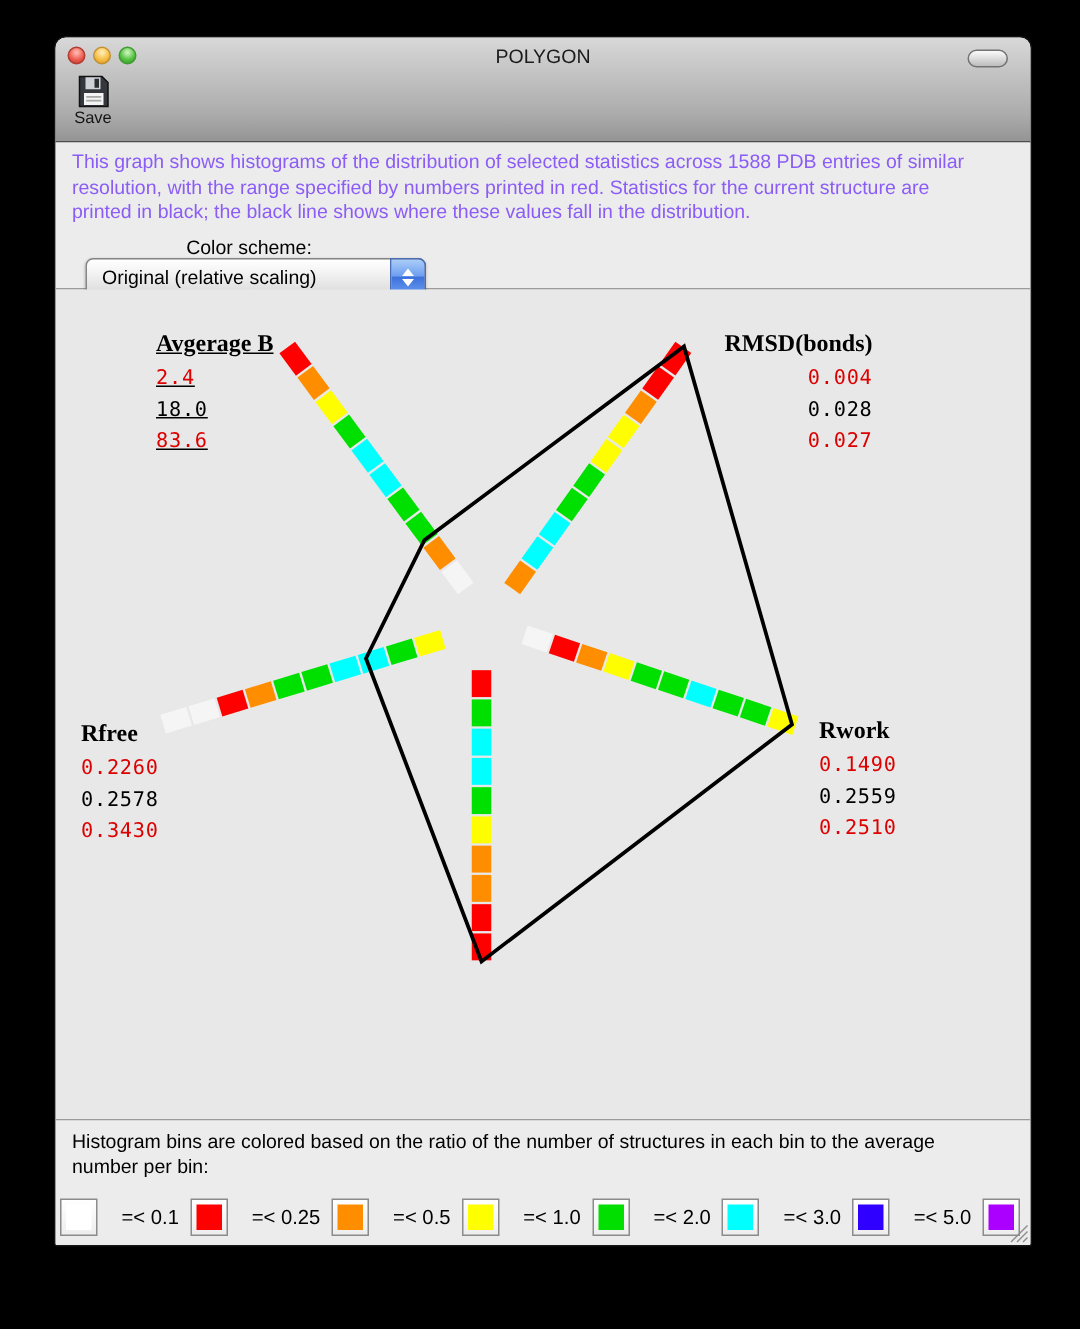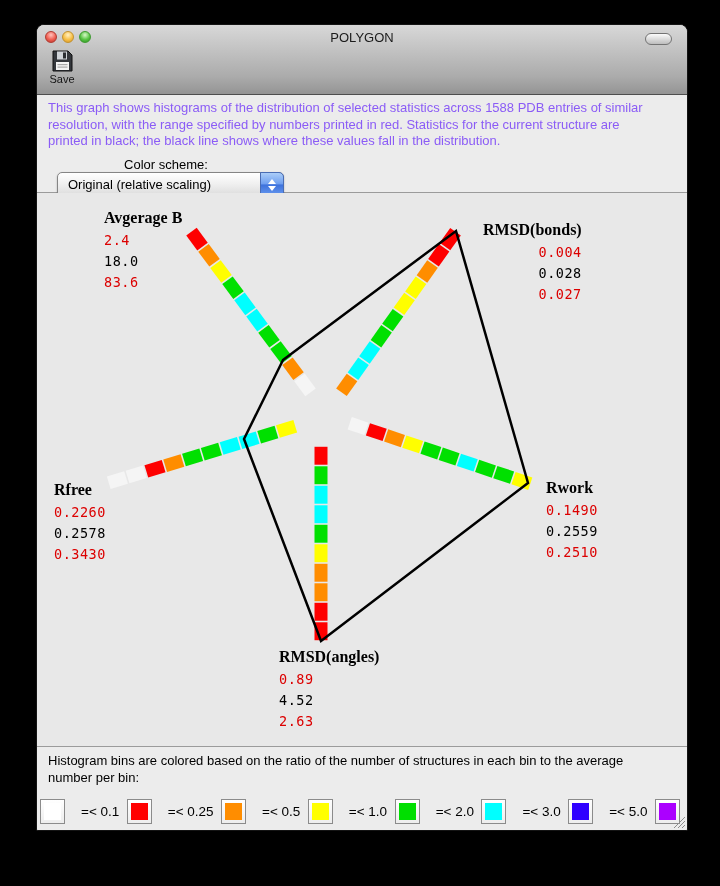--- a/index.html
+++ b/index.html
@@ -148,44 +148,38 @@
         <line x1="109.352" y1="278.372" x2="126.648" y2="273.128" stroke="#fe0000" stroke-width="13"></line>
         <line x1="128.152" y1="272.672" x2="145.448" y2="267.428" stroke="#ff8d00" stroke-width="13"></line>
         <line x1="146.952" y1="266.972" x2="164.248" y2="261.728" stroke="#00e000" stroke-width="13"></line>
         <line x1="165.752" y1="261.272" x2="183.048" y2="256.028" stroke="#00e000" stroke-width="13"></line>
         <line x1="184.552" y1="255.572" x2="201.84799999999998" y2="250.328" stroke="#00ffff" stroke-width="13"></line>
         <line x1="203.352" y1="249.872" x2="220.648" y2="244.628" stroke="#00ffff" stroke-width="13"></line>
         <line x1="222.15200000000002" y1="244.172" x2="239.448" y2="238.928" stroke="#00e000" stroke-width="13"></line>
         <line x1="240.952" y1="238.472" x2="258.248" y2="233.228" stroke="#fffe00" stroke-width="13"></line>
         <path d="M246,167L419,38L491,290L284,448L207,246Z" fill="none" stroke="#000000" stroke-width="2.5"></path>
       </svg>
-  <div class="axis-label" style="left: 67px; top: 16px;">
+  <div class="axis-label" style="left: 67px; top: 28px; text-decoration: underline;">
         <div class="axis-name">Avgerage B</div>
         <div class="axis-val v-red">2.4</div>
         <div class="axis-val v-blk">18.0</div>
         <div class="axis-val v-red">83.6</div>
       </div>
       <div class="axis-label" style="left: 446px; top: 28px; text-align: right;">
         <div class="axis-name">RMSD(bonds)</div>
         <div class="axis-val v-red">0.004</div>
         <div class="axis-val v-blk">0.028</div>
         <div class="axis-val v-red">0.027</div>
       </div>
       <div class="axis-label" style="left: 509px; top: 286px;">
         <div class="axis-name">Rwork</div>
         <div class="axis-val v-red">0.1490</div>
         <div class="axis-val v-blk">0.2559</div>
         <div class="axis-val v-red">0.2510</div>
       </div>
-      <div class="axis-label" style="left: 242px; top: 455px;">
-        <div class="axis-name">RMSD(angles)</div>
-        <div class="axis-val v-red">0.89</div>
-        <div class="axis-val v-blk">4.52</div>
-        <div class="axis-val v-red">2.63</div>
-      </div>
       <div class="axis-label" style="left: 17px; top: 288px;">
         <div class="axis-name">Rfree</div>
         <div class="axis-val v-red">0.2260</div>
         <div class="axis-val v-blk">0.2578</div>
         <div class="axis-val v-red">0.3430</div>
       </div>
     </div>
 
   <div class="legend-panel">
     <div class="legend-text">Histogram bins are colored based on the ratio of the number of structures in each bin to the average number per bin:</div>

